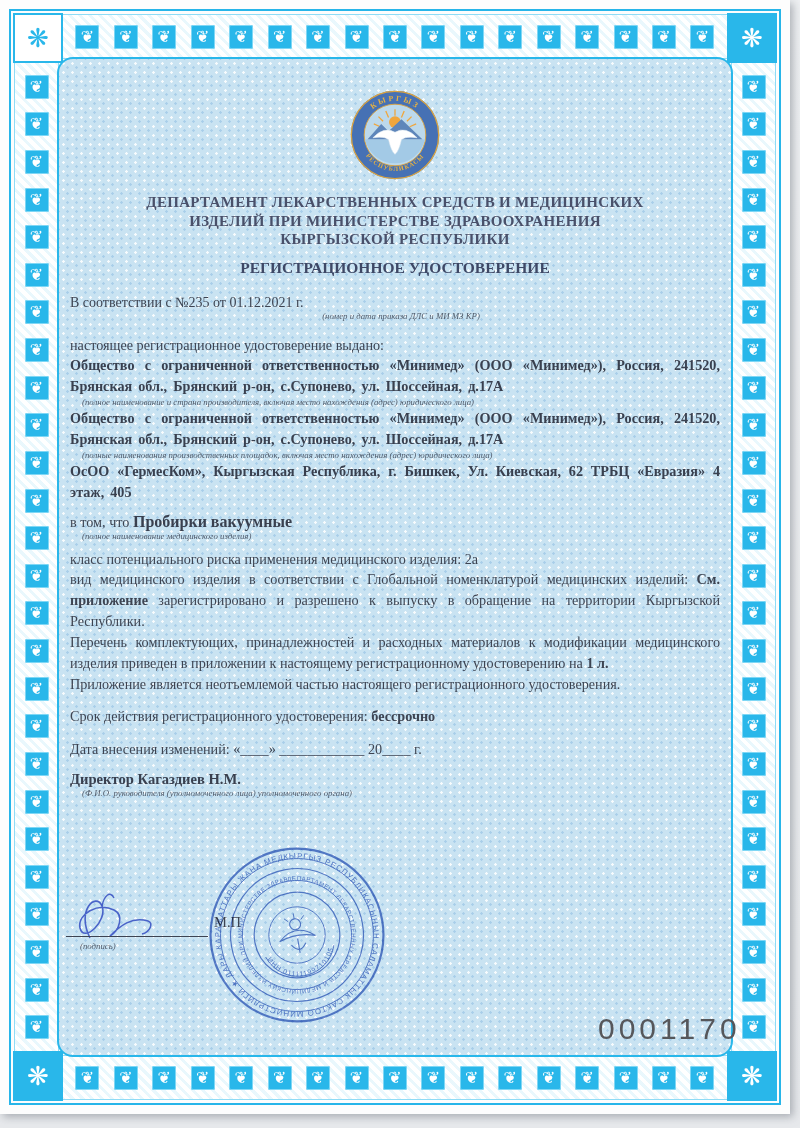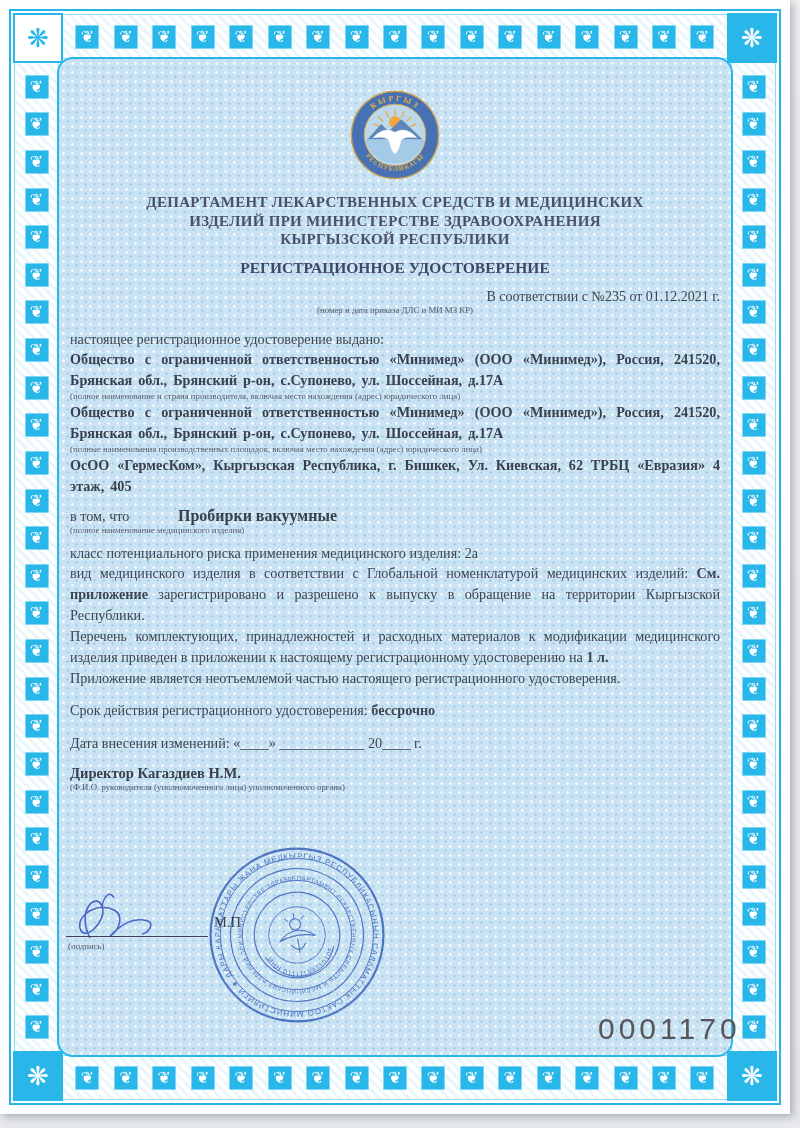--- a/index.html
+++ b/index.html
@@ -55,32 +55,32 @@
   .content{position:absolute;inset:0;padding:0 11px;color:#3d4452;}
   
   .emblem{display:block;margin:30px auto 0;width:92px;height:92px;}
   
   .org-title{
     margin-top:12px;text-align:center;font-weight:bold;font-size:15px;line-height:18.5px;
     letter-spacing:.3px;color:#49506a;white-space:pre-line;
   }
   .cert-title{margin-top:10px;text-align:center;font-weight:bold;font-size:15.5px;color:#3e4866;font-family:Liberation Serif, serif;}
   .cert-number{text-align:center;font-weight:bold;font-size:15px;color:#3e4866;margin-top:2px;}
-  .order-line{text-align:right;font-size:14px;margin-top:12px;color:#3d4452;}
-  .note{font-size:8.8px;color:#4d5868;line-height:11px;}
+  .order-line{text-align:left;font-size:14px;margin-top:18px;color:#3d4452;}
+  .note{font-style:italic;font-size:8.8px;color:#4d5868;line-height:11px;margin-left:12px;}
   .note.center{text-align:center;}
   
   .lead{margin-top:14px;font-size:14.2px;line-height:19px;}
   p.block{margin:0;font-size:14.2px;line-height:21px;text-align:justify;}
   p.block.bold{font-weight:bold;word-spacing:2.5px;color:#39404f;}
   .mt6{margin-top:6px;} .mt8{margin-top:8px;} .mt9{margin-top:9px;}
   .mt10{margin-top:10px;} .mt12{margin-top:12px;} .mt13{margin-top:13px;}
   .mt14{margin-top:14px;}
   .device-line{font-size:14.2px;}
-  .device-line b{font-size:16px;color:#39404f;margin-left:45px;}
+  .device-line b{font-size:16px;color:#39404f;}
   .single{font-size:14.2px;line-height:19px;}
   .director{font-weight:bold;font-size:14.6px;color:#39404f;font-family:Liberation Serif, serif;}
   
   .sig-svg{position:absolute;left:62px;top:888px;}
   .sig-line{position:absolute;left:66px;top:936px;width:142px;border-bottom:1.2px solid #3d4452;}
   .sig-note{position:absolute;left:68px;top:941px;}
   .mp{position:absolute;left:214px;top:914px;font-size:14.5px;color:#3d4452;}
   .stamp{position:absolute;left:206px;top:844px;opacity:.8;mix-blend-mode:multiply;}
   .serial{
     position:absolute;left:598px;top:1012px;

